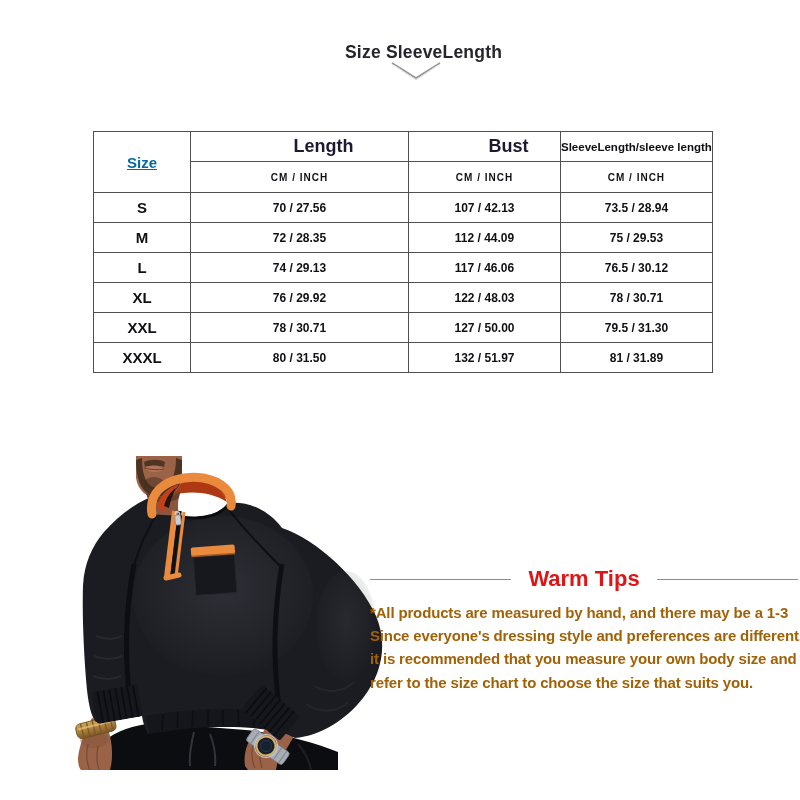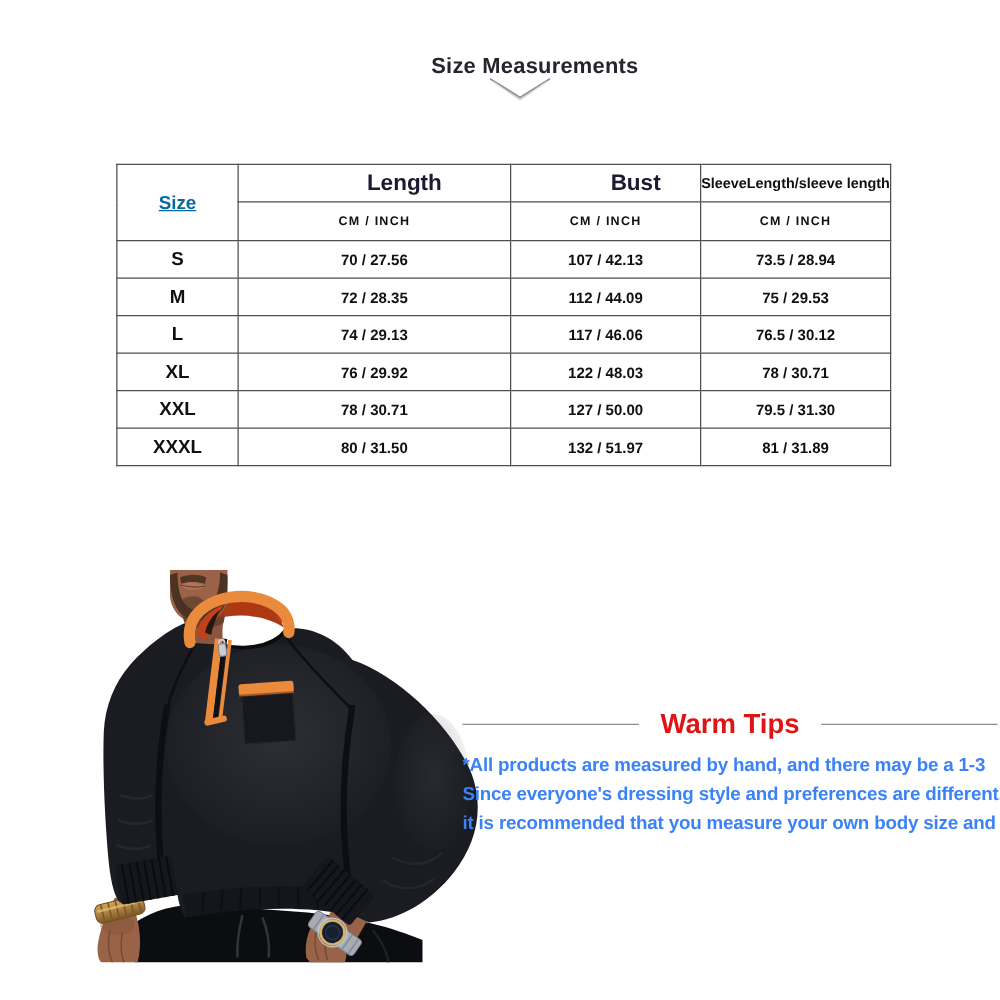--- a/index.html
+++ b/index.html
@@ -35,33 +35,33 @@
 
   
   .tips { position:absolute; left:370px; top:566px; width:428px; }
   .tips-header { display:flex; align-items:center; }
   .tips-rule { flex:1; border-top:1.5px solid #8c8c8c; height:0; }
   .tips-title {
     margin:0 17px; font-size:22px; font-weight:700; white-space:nowrap;
   }
   .tips-body {
     margin-top:9px; font-size:15px; font-weight:700; line-height:23.2px;
-    color:#3b82f6; letter-spacing:-0.15px;
+    color:#a16207; letter-spacing:-0.15px;
   }
   .tips-body div { white-space:nowrap; }
 
   
   .photo { position:absolute; left:48px; top:446px; width:340px; height:324px; }
 </style>
 </head>
 <body>
 
 <div class="page">
 
-  <div class="title">Size Measurements</div>
+  <div class="title">Size SleeveLength</div>
   <svg class="chevron" width="54" height="22" viewBox="0 0 54 22">
     <polyline points="2,3 26,18 50,3" fill="none" stroke="#969696" stroke-width="1.6"></polyline>
     <polyline points="4,5 26,20 48,5" fill="none" stroke="#d9d9d9" stroke-width="1"></polyline>
   </svg>
 
   <table class="size-table">
     <colgroup>
       <col style="width:97px">
         <col style="width:218px">
         <col style="width:152px">
@@ -240,16 +240,17 @@
   <div class="tips">
     <div class="tips-header">
       <div class="tips-rule"></div>
       <div class="tips-title" style="color: rgb(224, 20, 20);">Warm Tips</div>
       <div class="tips-rule"></div>
     </div>
     <div class="tips-body">
       <div>*All products are measured by hand, and there may be a 1-3</div>
       <div>Since everyone's dressing style and preferences are different,</div>
       <div>it is recommended that you measure your own body size and</div>
+      <div>refer to the size chart to choose the size that suits you.</div>
     </div>
   </div>
 
 </div>
 
 </body></html>

